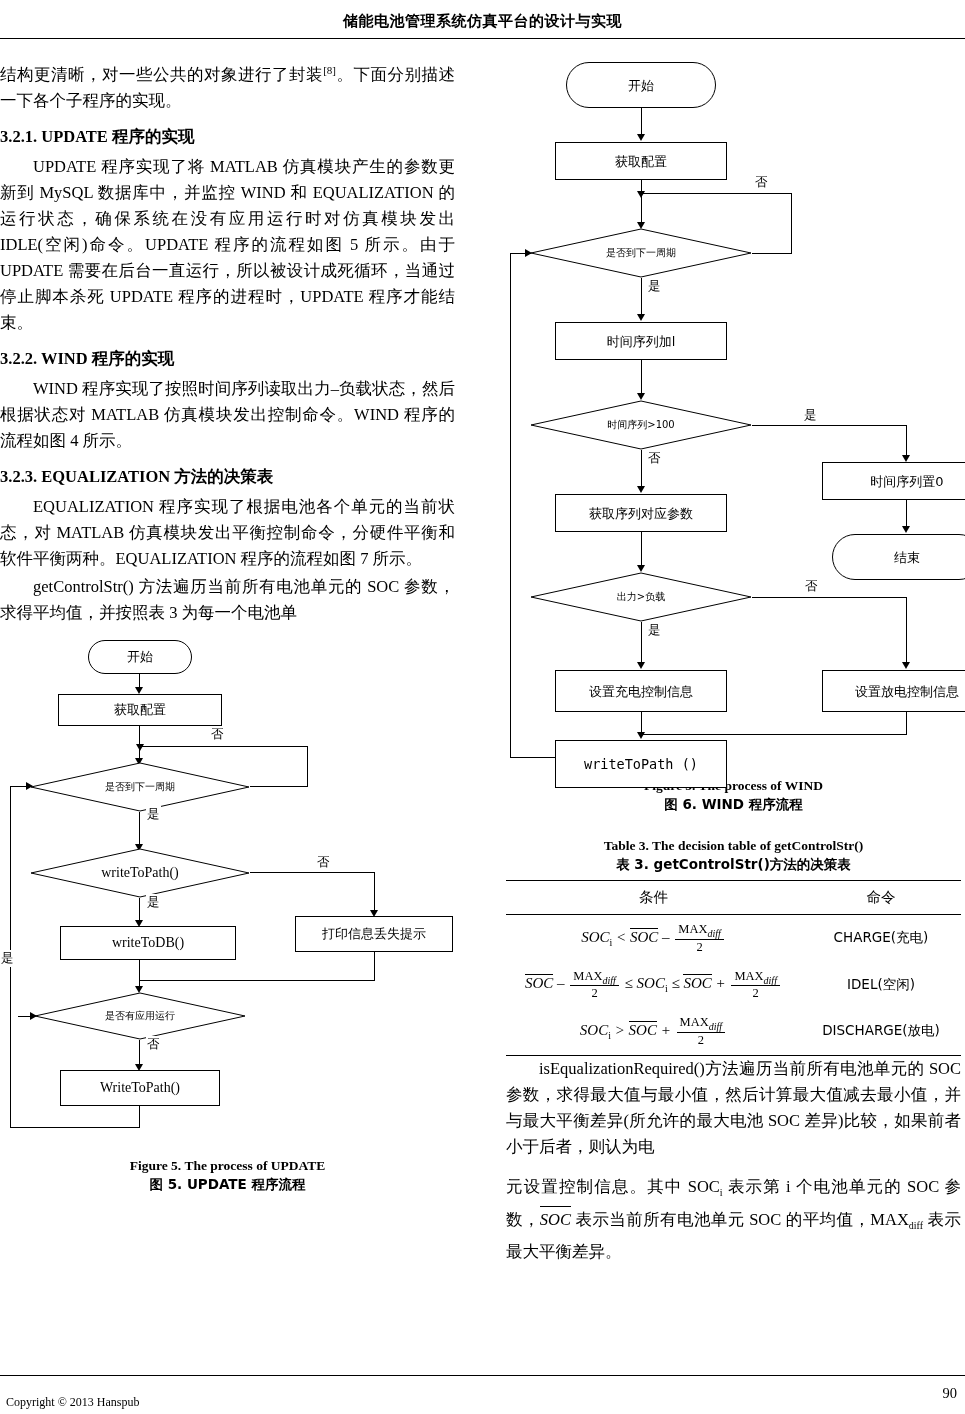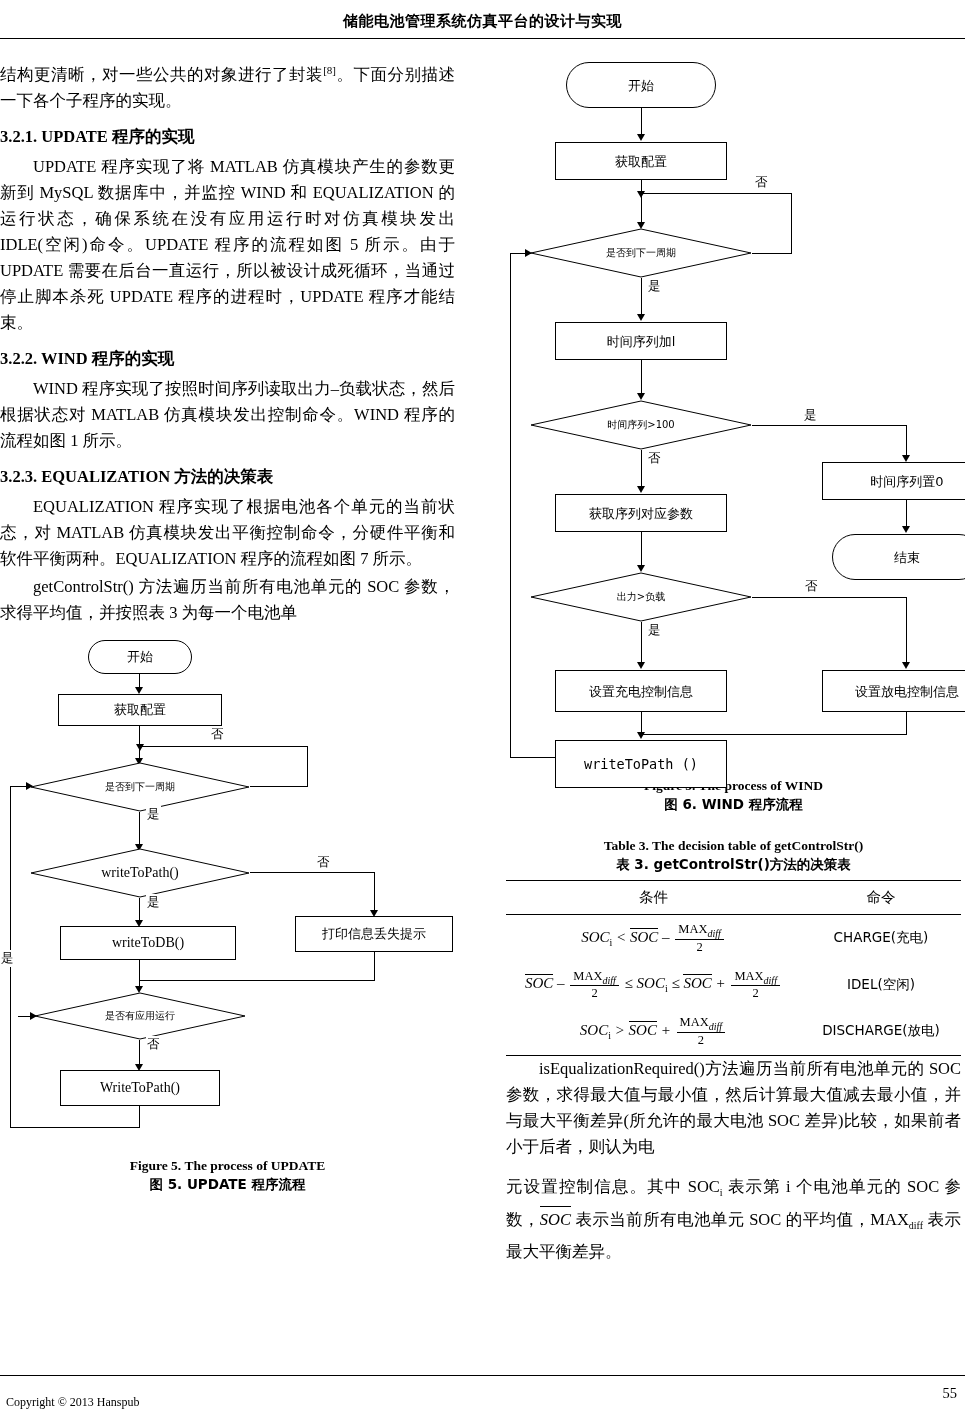--- a/index.html
+++ b/index.html
@@ -203,21 +203,21 @@
   <div class="rule-top"></div>
 
   <div class="col-left">
 
     <p class="body"><span>结构更清晰，对一些公共的对象进行了封装<span class="sup">[8]</span>。下面分别描述一下各个子程序的实现。</span></p>
 
     <h3 class="sec">3.2.1. UPDATE 程序的实现</h3>
     <p class="body indent">UPDATE 程序实现了将 MATLAB 仿真模块产生的参数更新到 MySQL 数据库中，并监控 WIND 和 EQUALIZATION 的运行状态，确保系统在没有应用运行时对仿真模块发出 IDLE(空闲)命令。UPDATE 程序的流程如图 5 所示。由于 UPDATE 需要在后台一直运行，所以被设计成死循环，当通过停止脚本杀死 UPDATE 程序的进程时，UPDATE 程序才能结束。</p>
 
     <h3 class="sec">3.2.2. WIND 程序的实现</h3>
-    <p class="body indent">WIND 程序实现了按照时间序列读取出力–负载状态，然后根据状态对 MATLAB 仿真模块发出控制命令。WIND 程序的流程如图 1 所示。</p>
+    <p class="body indent">WIND 程序实现了按照时间序列读取出力–负载状态，然后根据状态对 MATLAB 仿真模块发出控制命令。WIND 程序的流程如图 4 所示。</p>
 
     <h3 class="sec">3.2.3. EQUALIZATION 方法的决策表</h3>
     <p class="body indent">EQUALIZATION 程序实现了根据电池各个单元的当前状态，对 MATLAB 仿真模块发出平衡控制命令，分硬件平衡和软件平衡两种。EQUALIZATION 程序的流程如图 7 所示。</p>
     <p class="body indent">getControlStr() 方法遍历当前所有电池单元的 SOC 参数，求得平均值，并按照表 3 为每一个电池单</p>
 
     <div class="flow" style="height:510px; margin-top:14px;">
 
       <div class="node term" style="left:88px; top:0px; width:104px; height:34px;">开始</div>
 
       <div class="ln" style="left:139px; top:34px; width:1px; height:14px;"></div>
@@ -435,14 +435,14 @@
         </tr>
       </tbody>
     </table>
 
     <p class="body indent">isEqualizationRequired()方法遍历当前所有电池单元的 SOC 参数，求得最大值与最小值，然后计算最大值减去最小值，并与最大平衡差异(所允许的最大电池 SOC 差异)比较，如果前者小于后者，则认为电</p>
     <p class="body" style="margin-top:14px;">元设置控制信息。其中 SOC<span class="sub">i</span> 表示第 i 个电池单元的 SOC 参数，<span style="border-top:1px solid #000; font-style:italic; display:inline-block;">SOC</span> 表示当前所有电池单元 SOC 的平均值，MAX<span class="sub">diff</span> 表示最大平衡差异。</p>
   </div>
 
   <div class="rule-bot"></div>
   <div class="footer-left">Copyright © 2013 Hanspub</div>
-  <div class="footer-right">55</div>
+  <div class="footer-right">90</div>
 </div>
 
 </body></html>

